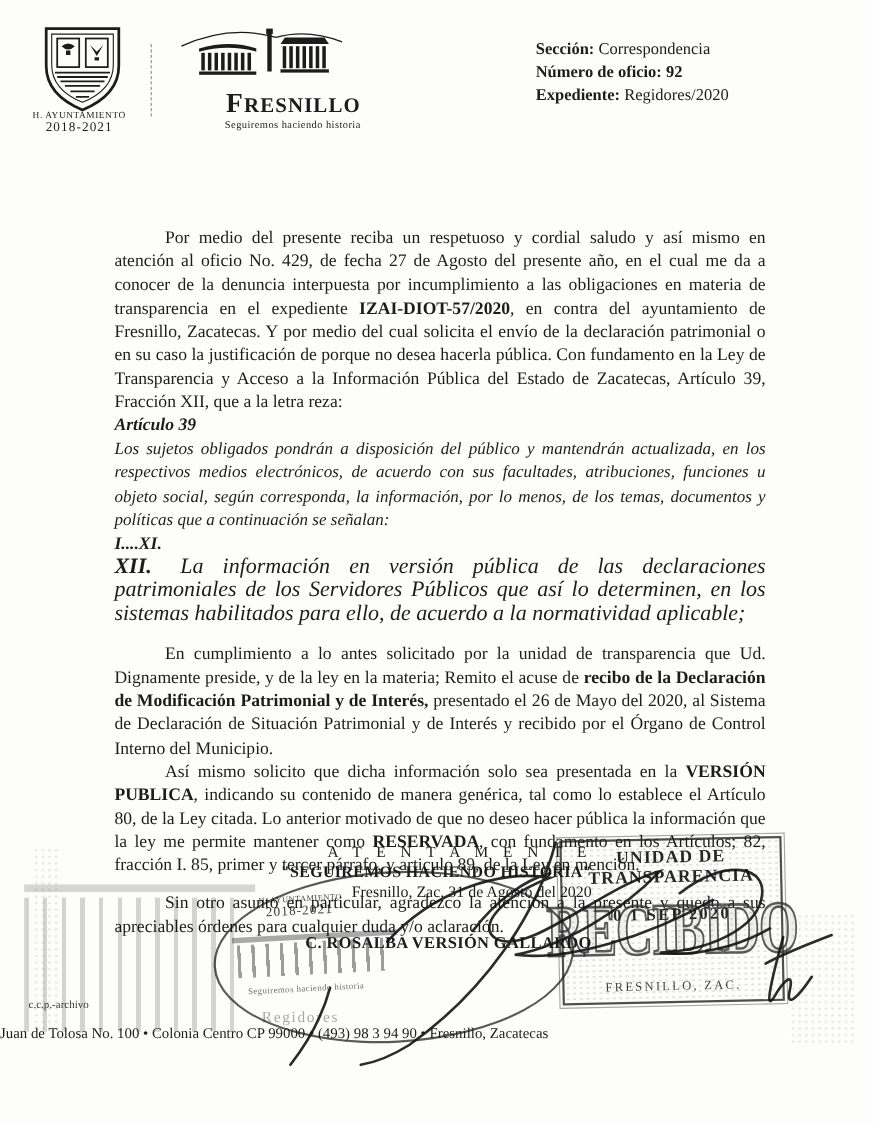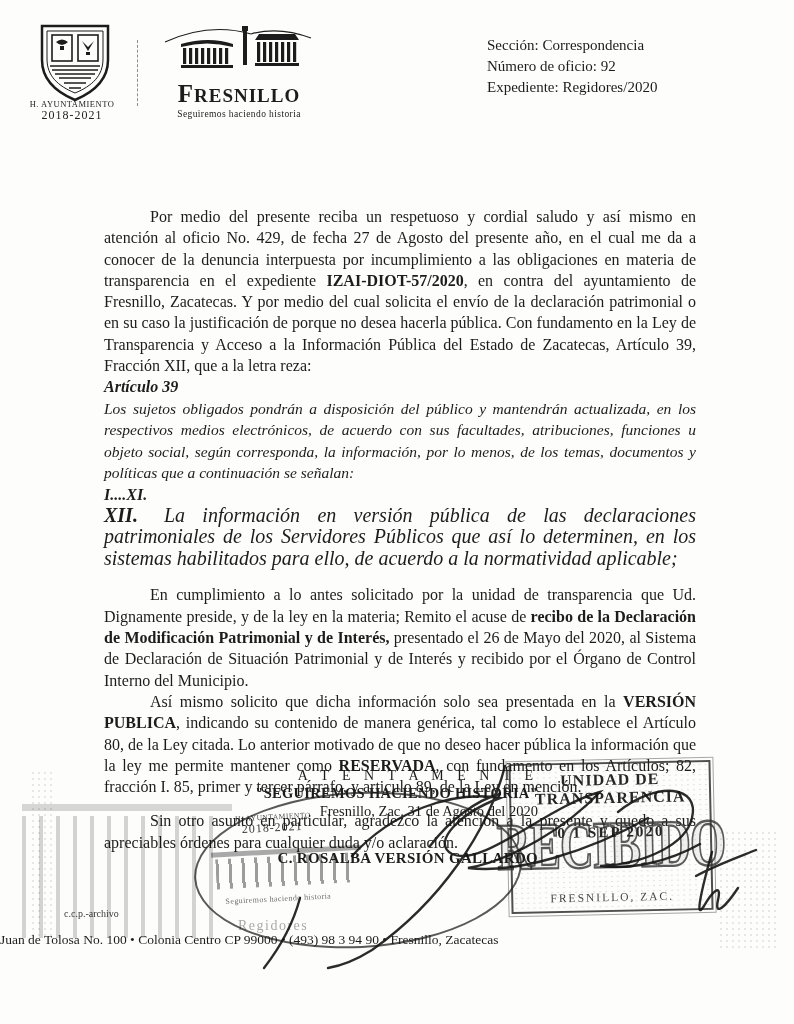--- a/index.html
+++ b/index.html
@@ -8,28 +8,28 @@
     background:#fdfdfc;overflow:hidden;
     font-family:"Liberation Serif","DejaVu Serif",serif;
     color:#1c1c1c;
   }
   
   .coat{position:absolute;left:36px;top:22px;width:78px;height:80px;}
   .coat-caption{position:absolute;left:14px;top:100px;width:116px;text-align:center;line-height:1.1;}
   .coat-caption .l1{font-size:8.5px;letter-spacing:.5px;}
   .coat-caption .l2{font-size:12px;letter-spacing:1px;}
   .header-divider{position:absolute;left:137px;top:40px;height:66px;border-left:1px dashed #8d8d8d;}
-  .logo{position:absolute;left:150px;top:24px;width:178px;text-align:center;}
+  .logo{position:absolute;left:150px;top:24px;width:178px;text-align:right;}
   .logo-building{display:block;margin:0 auto;}
   .logo-title{display:block;font-variant:small-caps;text-transform:lowercase;
     font-size:27px;letter-spacing:1px;font-weight:bold;line-height:1;margin-top:2px;}
   .logo-title::first-letter{font-size:36px;}
   .logo-tagline{display:block;font-size:9.5px;letter-spacing:.4px;margin-top:1px;color:#222;}
   .meta{position:absolute;left:487px;top:35px;font-size:15px;line-height:21px;}
-  .meta-row b{font-weight:normal;}
+  .meta-row b{font-weight:bold;}
   
   .body-text{position:absolute;left:104px;top:206px;width:592px;font-size:16px;line-height:21.3px;text-align:justify;}
   .para{margin:0;text-indent:46px;}
   .para.mt1{margin-top:15px;}
   .para.mt2{margin-top:13px;}
   .articulo{margin:0;font-style:italic;font-weight:bold;font-size:16px;}
   .quote{margin:0;font-style:italic;font-size:15.5px;line-height:21.5px;text-align:justify;}
   .roman{margin:0;font-style:italic;font-weight:bold;font-size:16px;}
   .fraction{margin:0;font-style:italic;font-size:20px;line-height:21.5px;text-align:justify;}
   .fraction .num{font-weight:bold;margin-right:26px;font-style:italic;}
@@ -65,21 +65,21 @@
     transform:scaleX(.8) scaleY(1.15);z-index:1;}
   .stamp .sbottom{position:absolute;left:0;right:0;bottom:7px;font-size:11.5px;letter-spacing:2px;color:rgba(0,0,0,.75);z-index:2;}
   
   .wm-cols{position:absolute;left:22px;top:816px;width:200px;height:122px;opacity:.3;z-index:1;
     background:repeating-linear-gradient(90deg,rgba(0,0,0,.55) 0 4px,transparent 4px 17px);}
   .wm-cols::before{content:"";position:absolute;left:0;top:-12px;width:210px;height:7px;background:rgba(0,0,0,.5);}
   .speckle{position:absolute;opacity:.25;background-image:radial-gradient(rgba(0,0,0,.35) 1px,transparent 1.3px);
     background-size:6px 6px;z-index:1;}
   .scribbles{position:absolute;left:0;top:0;width:794px;height:1024px;z-index:6;pointer-events:none;}
   
-  .ccp{position:absolute;left:16px;top:908px;font-size:10px;color:#3a3a3a;z-index:7;padding-left:48px;}
+  .ccp{position:absolute;left:26px;top:908px;font-size:10px;color:#3a3a3a;z-index:7;}
   .dept{position:absolute;left:238px;top:918px;font-size:14px;letter-spacing:1.5px;color:rgba(0,0,0,.35);z-index:2;}
   .address{position:absolute;left:0;top:932px;width:100%;text-align:left;font-size:13.5px;z-index:7;}
 </style>
 </head>
 <body>
 
 <div class="page">
 
   <svg class="coat" viewBox="0 0 78 80">
     <path d="M6 4 h66 v34 c0 20 -14 32 -33 40 C20 70 6 58 6 38 Z" fill="none" stroke="#1c1c1c" stroke-width="2.5"></path>

